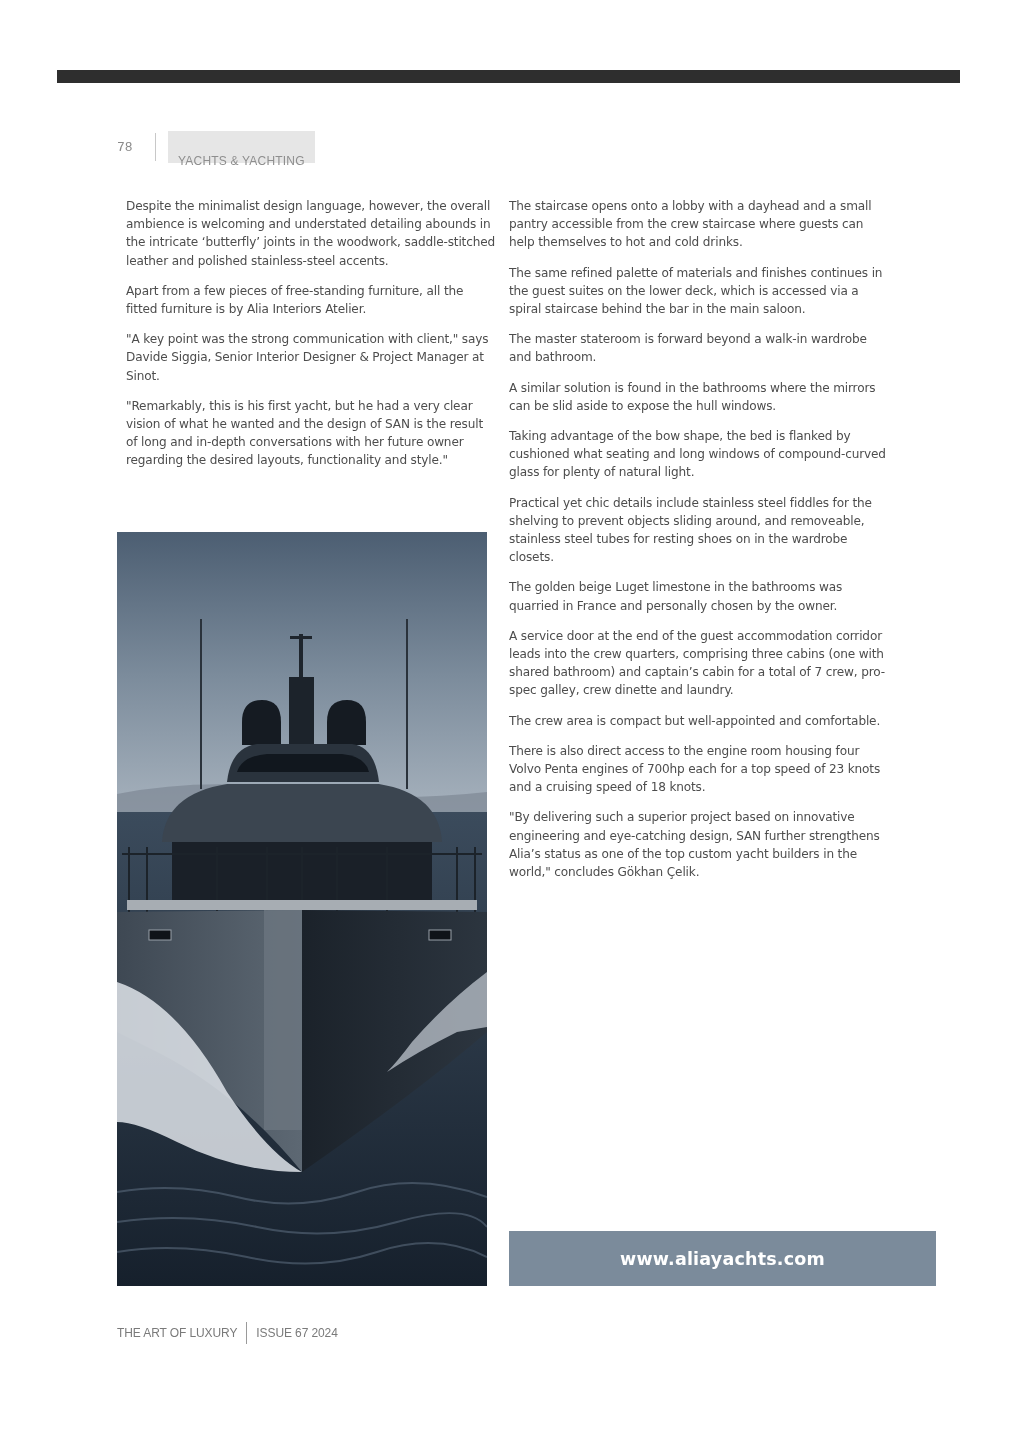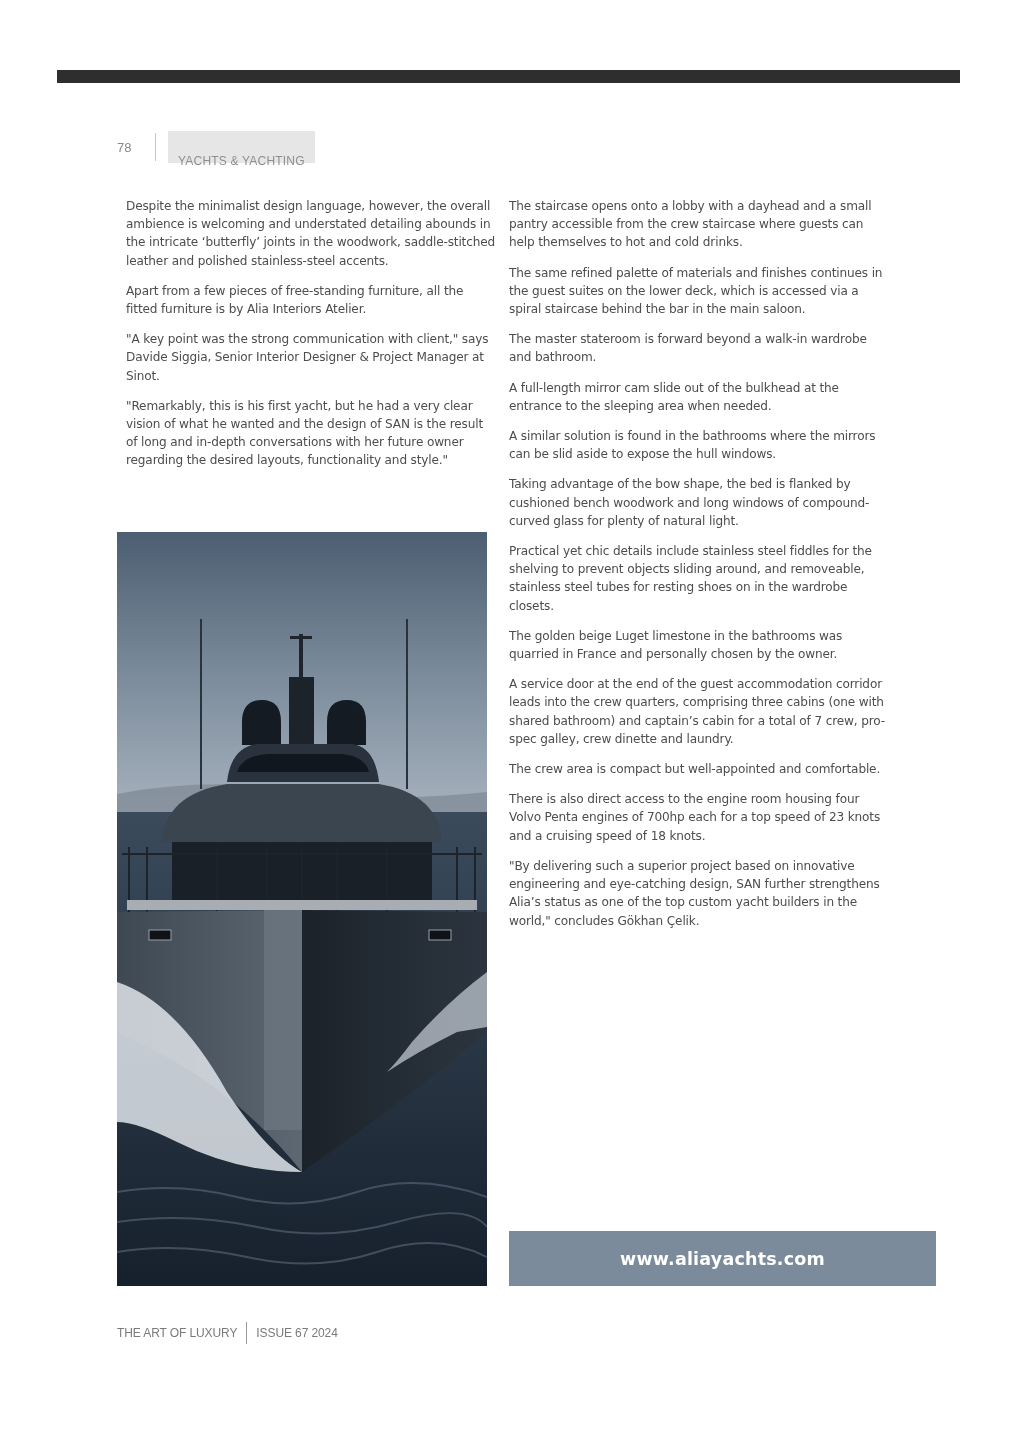--- a/index.html
+++ b/index.html
@@ -2,21 +2,21 @@
 <html><head>
   <meta charset="utf-8">
   <style>
     * { box-sizing: border-box; margin: 0; padding: 0; }
     html, body { width: 1018px; height: 1440px; background: #ffffff; }
     body { position: relative; font-family: "DejaVu Sans", sans-serif; color: #4a4a4a; overflow: hidden; }
 
     .top-bar { position: absolute; left: 57px; top: 70px; width: 903px; height: 13px; background: #2e2e2e; }
 
     .header { position: absolute; left: 117px; top: 133px; height: 28px; display: flex; align-items: center; }
-    .page-number { font-family: Liberation Sans, sans-serif; font-size: 13px; color: #8a8a8a; width: 38px; }
+    .page-number { font-family: Liberation Mono, monospace; font-size: 13px; color: #8a8a8a; width: 38px; }
     .header-divider { width: 1px; height: 28px; background: #c8c8c8; margin-right: 12px; }
     .section-tag { background: #e6e6e6; color: #8e8e8e; font-family: "Liberation Sans", sans-serif; font-size: 12px; letter-spacing: 0.2px; padding: 16px 10px; height: 28px; line-height: 28px; }
 
     .col { position: absolute; font-family: "DejaVu Sans", sans-serif; font-size: 12.1px; line-height: 18.2px; color: #4d4d4d; letter-spacing: -0.15px; }
     .col p { margin-bottom: 12px; }
     .col-left { left: 126px; top: 197px; width: 372px; }
     .col-right { left: 509px; top: 197px; width: 380px; }
 
     .photo { position: absolute; left: 117px; top: 532px; width: 370px; height: 754px; overflow: hidden; background: #5a6b7c; }
     .photo svg { display: block; width: 100%; height: 100%; }
@@ -115,23 +115,22 @@
       <path d="M0 690 Q70 680 140 695 T280 690 T370 695"></path>
       <path d="M0 720 Q60 710 130 725 T260 720 T370 725"></path>
     </g>
   </svg>
 </div>
 
 <div class="col col-right">
   <p>The staircase opens onto a lobby with a dayhead and a small pantry accessible from the crew staircase where guests can help themselves to hot and cold drinks.</p>
   <p>The same refined palette of materials and finishes continues in the guest suites on the lower deck, which is accessed via a spiral staircase behind the bar in the main saloon.</p>
   <p>The master stateroom is forward beyond a walk-in wardrobe and bathroom.</p>
-  <p>A full-length mirror cam slide out of the bulkhead at the entrance to the sleeping area when needed.</p>
   <p>A similar solution is found in the bathrooms where the mirrors can be slid aside to expose the hull windows.</p>
-  <p>Taking advantage of the bow shape, the bed is flanked by cushioned bench woodwork and long windows of compound-curved glass for plenty of natural light.</p>
+  <p>Taking advantage of the bow shape, the bed is flanked by cushioned what seating and long windows of compound-curved glass for plenty of natural light.</p>
   <p>Practical yet chic details include stainless steel fiddles for the shelving to prevent objects sliding around, and removeable, stainless steel tubes for resting shoes on in the wardrobe closets.</p>
   <p>The golden beige Luget limestone in the bathrooms was quarried in France and personally chosen by the owner.</p>
   <p>A service door at the end of the guest accommodation corridor leads into the crew quarters, comprising three cabins (one with shared bathroom) and captain’s cabin for a total of 7 crew, pro-spec galley, crew dinette and laundry.</p>
   <p>The crew area is compact but well-appointed and comfortable.</p>
   <p>There is also direct access to the engine room housing four Volvo Penta engines of 700hp each for a top speed of 23 knots and a cruising speed of 18 knots.</p>
   <p>"By delivering such a superior project based on innovative engineering and eye-catching design, SAN further strengthens Alia’s status as one of the top custom yacht builders in the world," concludes Gökhan Çelik.</p>
 </div>
 
 <a class="website-box">
   <span class="website-text">www.aliayachts.com</span>

